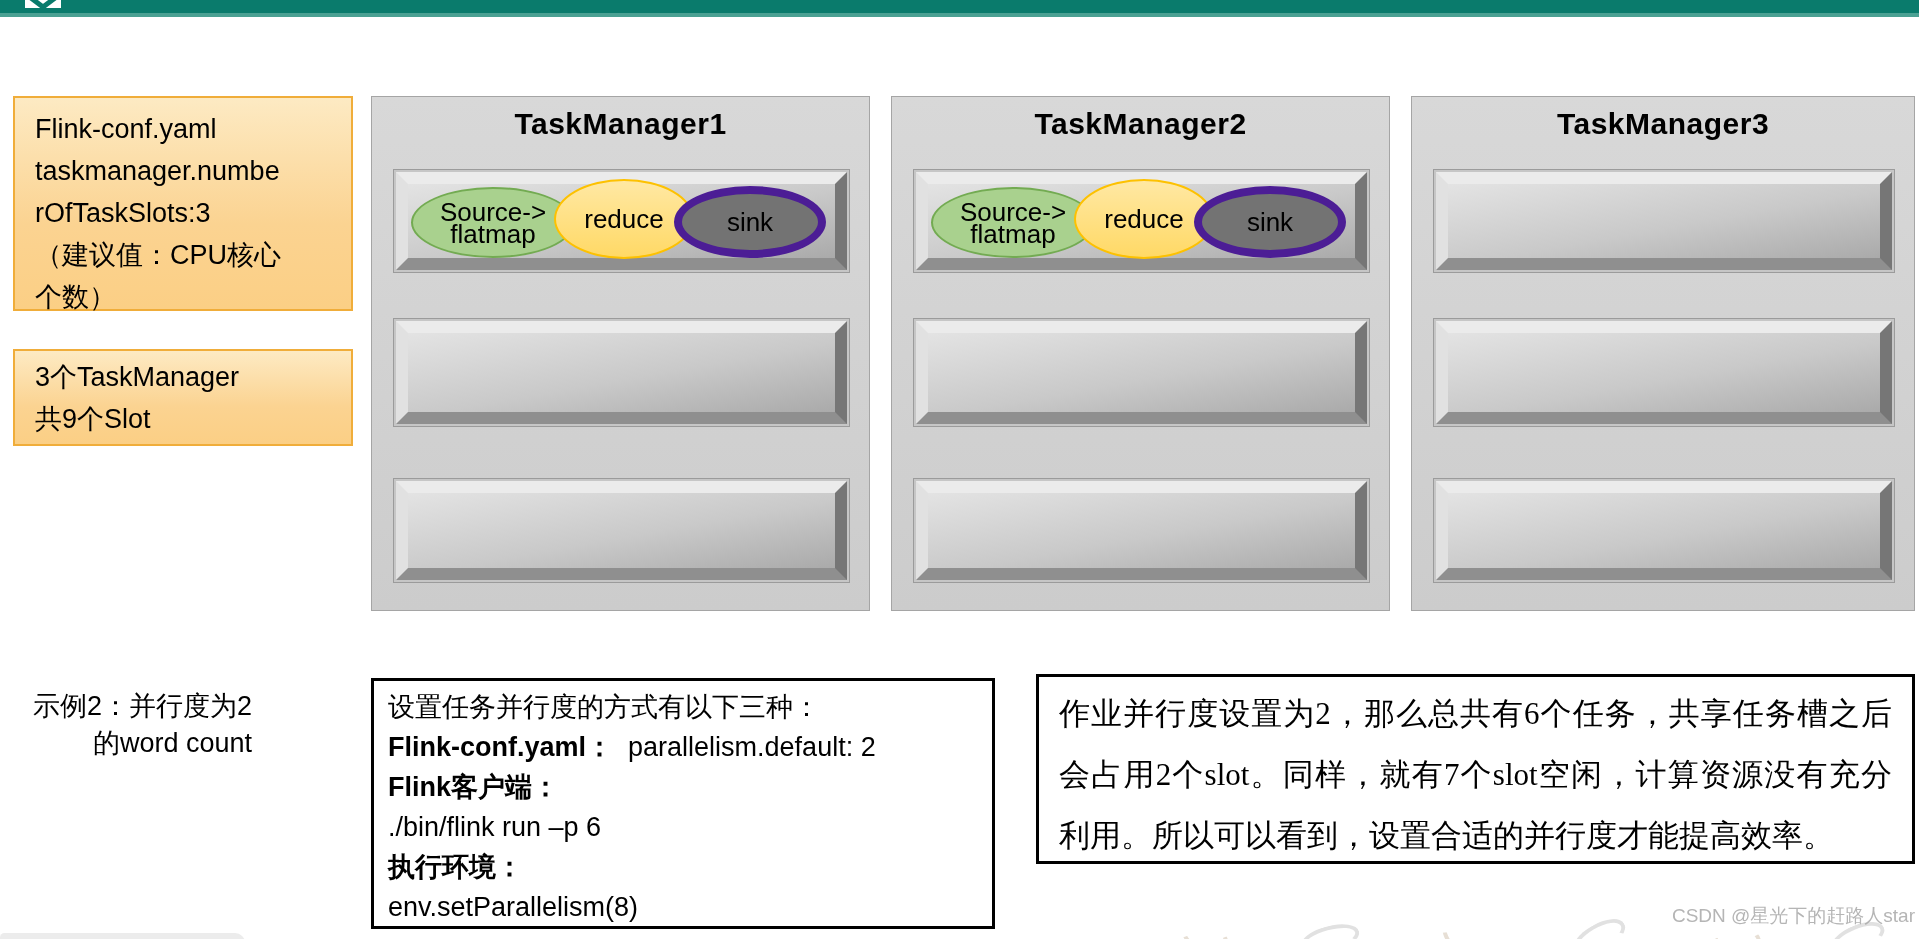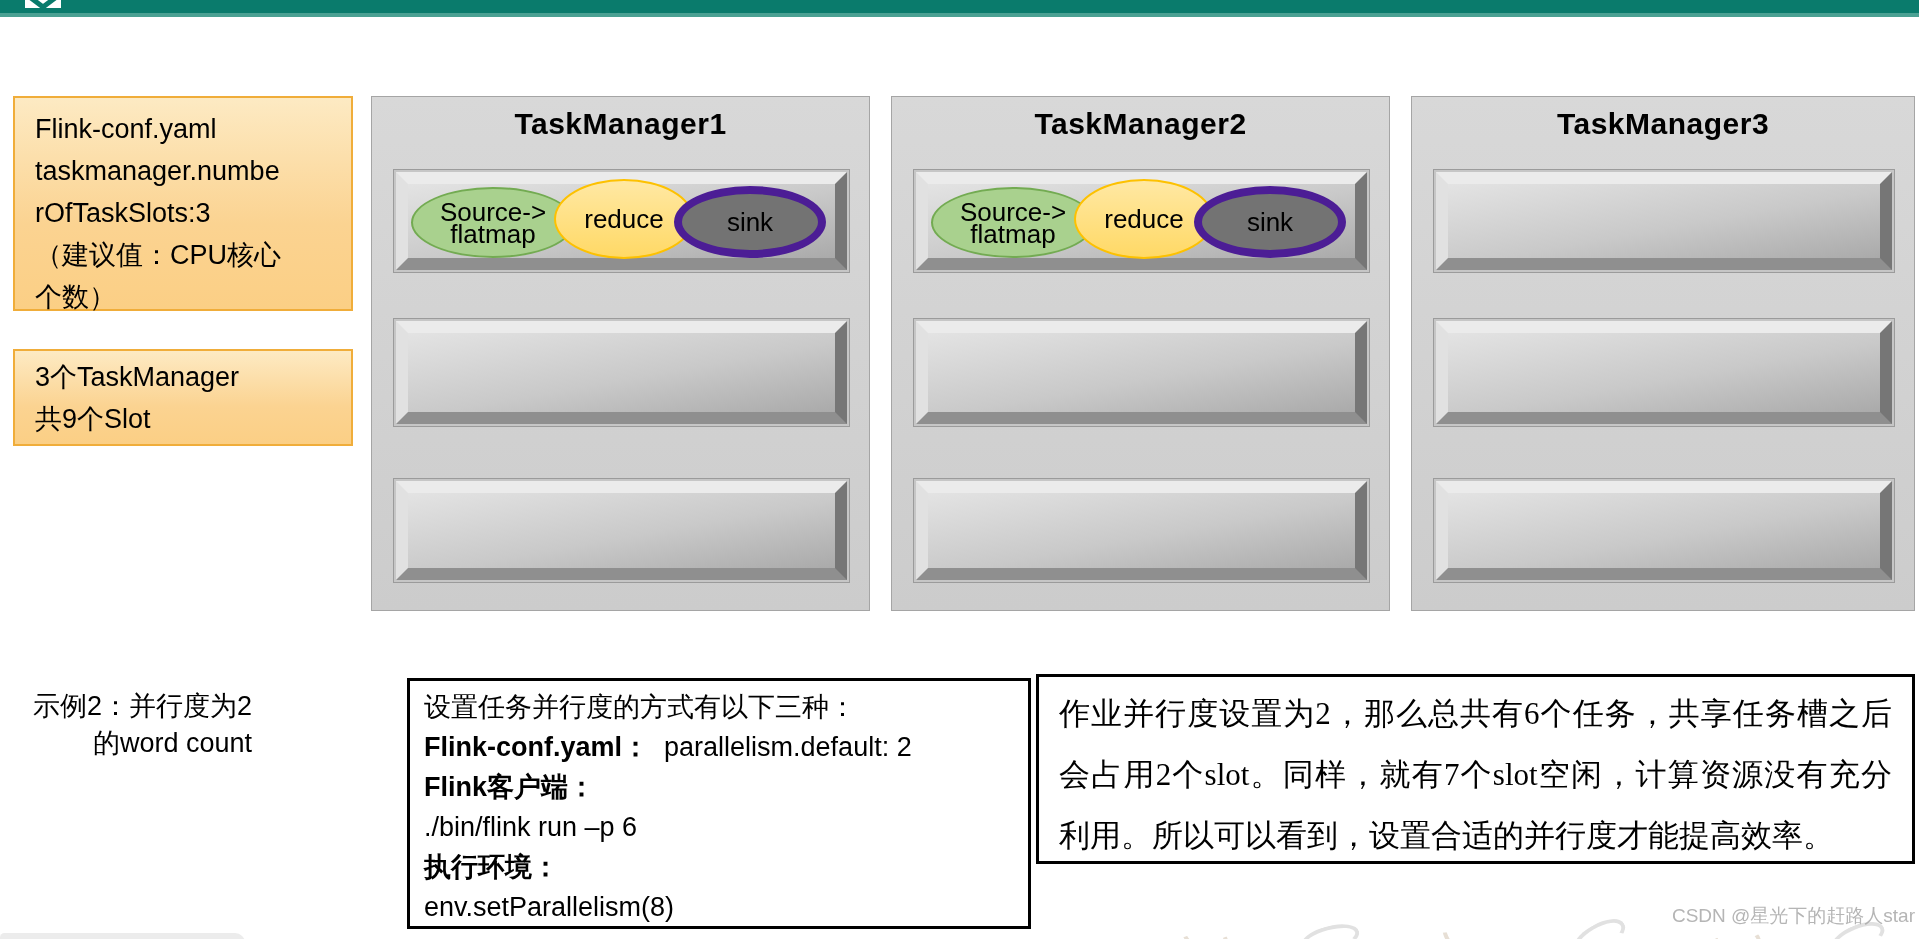--- a/index.html
+++ b/index.html
@@ -66,21 +66,20 @@
   .example-label {
     position:absolute; left:33px; top:688px;
     font-size:27px; line-height:37px; white-space:pre-line;text-align:right;
   }
 
   
   .code-box {
     position:absolute; left:371px; top:678px; width:624px; height:251px;
     background:#ffffff; border:3px solid #000000;
     padding:6px 14px 0 14px;
-    margin-left:36px;
   }
   .code-line { font-size:27px; line-height:40px; white-space:pre-wrap; }
   .code-line .b { font-weight:bold; }
 
   
   .result-box {
     position:absolute; left:1036px; top:674px; width:879px; height:190px;
     background:#ffffff; border:3px solid #000000;
     padding:6px 20px 0 20px;
     font-family:"Liberation Serif","DejaVu Serif",serif;

